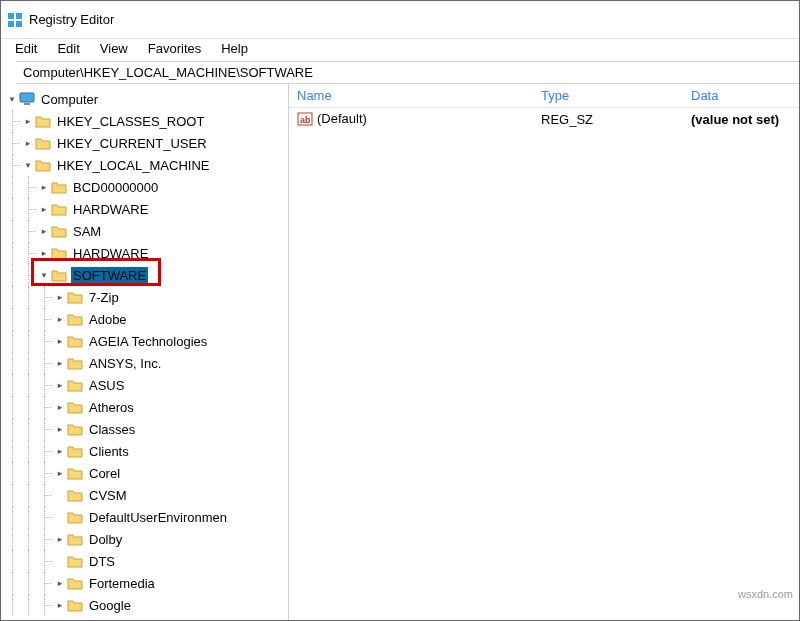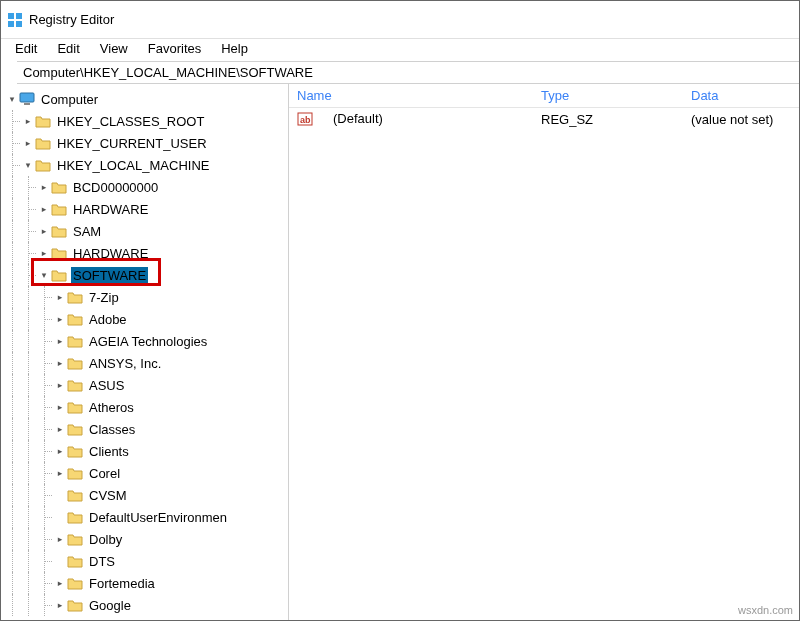--- a/index.html
+++ b/index.html
@@ -106,36 +106,36 @@
   .list-header {
     display: flex;
     border-bottom: 1px solid #e5e5e5;
     height: 24px;
     align-items: center;
     color: #3b82f6;
   }
   .list-header .col { padding: 0 8px; font-weight: normal; }
   .col-name { width: 244px; }
   .col-type { width: 150px; }
-  .col-data { flex: 1; }
+  .col-data { flex: 1; font-weight: bold; }
   .list-row {
     display: flex;
     height: 22px;
     align-items: center;
   }
   .list-row .col { padding: 0 8px; }
   .string-icon {
     width: 16px; height: 16px; display: inline-flex; align-items: center; justify-content: center;
-    margin-right: 20px;
+    margin-right: 4px;
     vertical-align: middle;
   }
   .watermark {
     position: absolute;
     right: 6px;
-    bottom: 4px;
+    bottom: 20px;
     font-size: 11px;
     color: #999;
   }
   svg { display: block; }
 </style>
 </head>
 <body>
 
 <div class="titlebar">
   <span class="app-icon">

